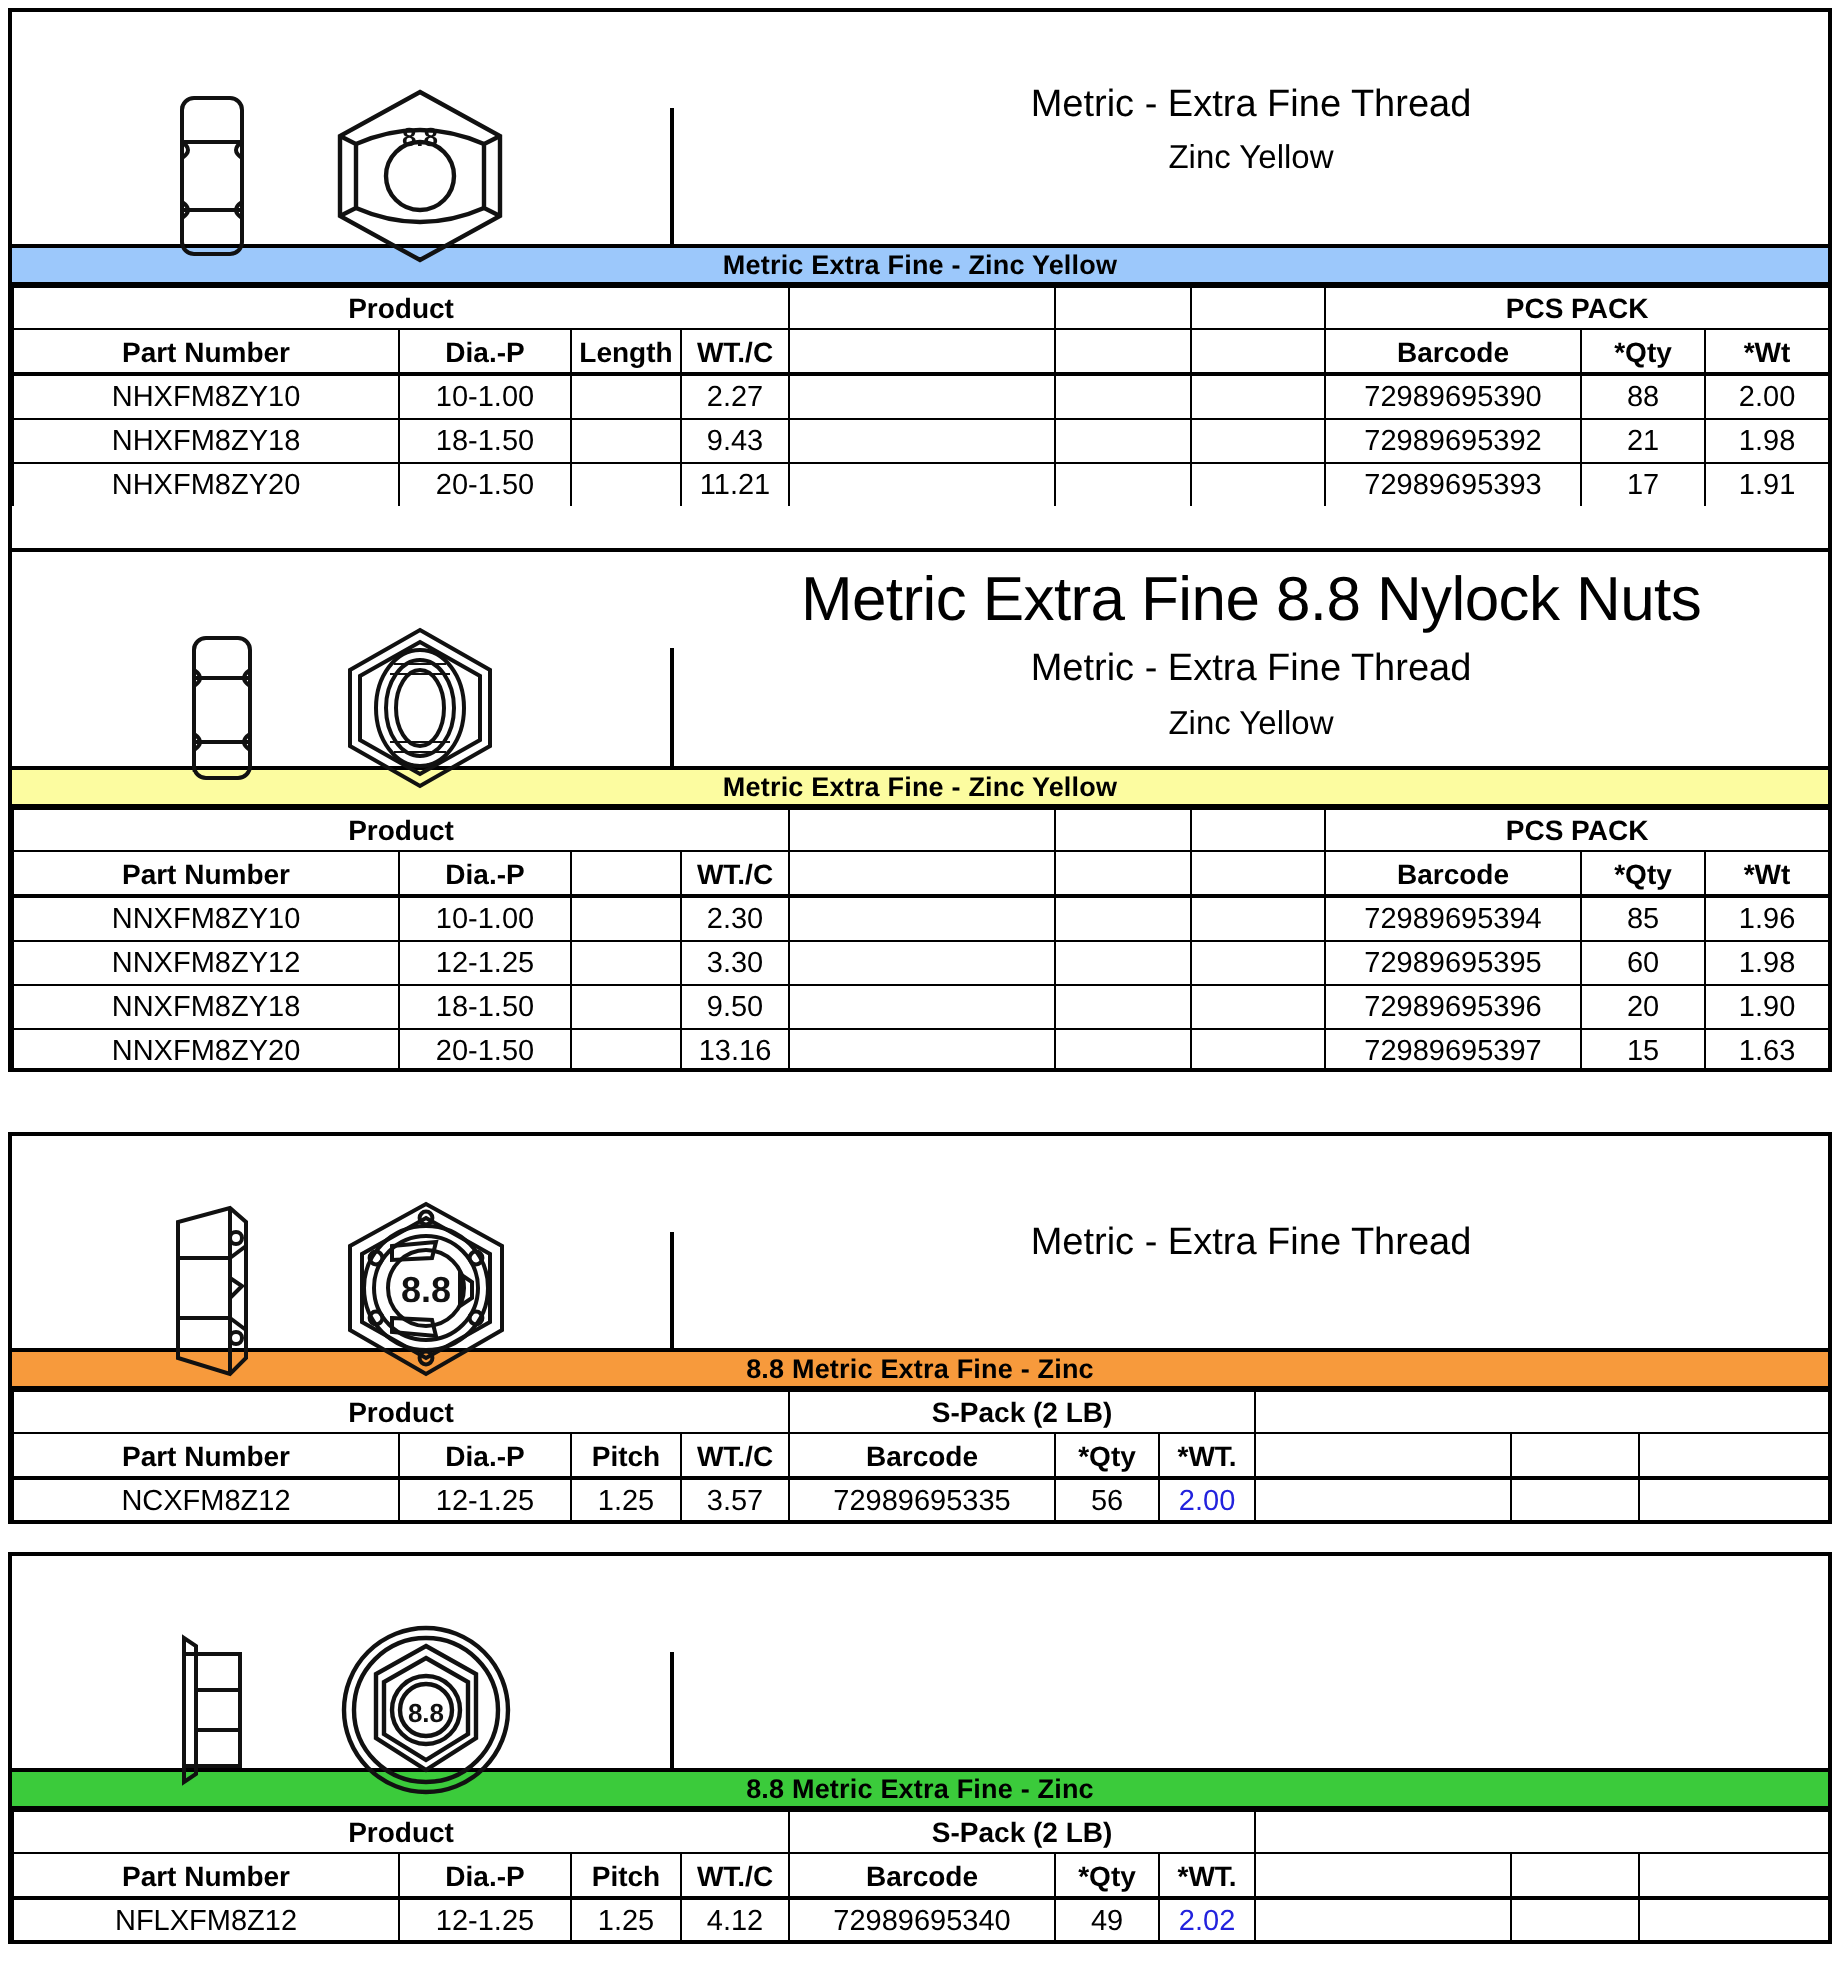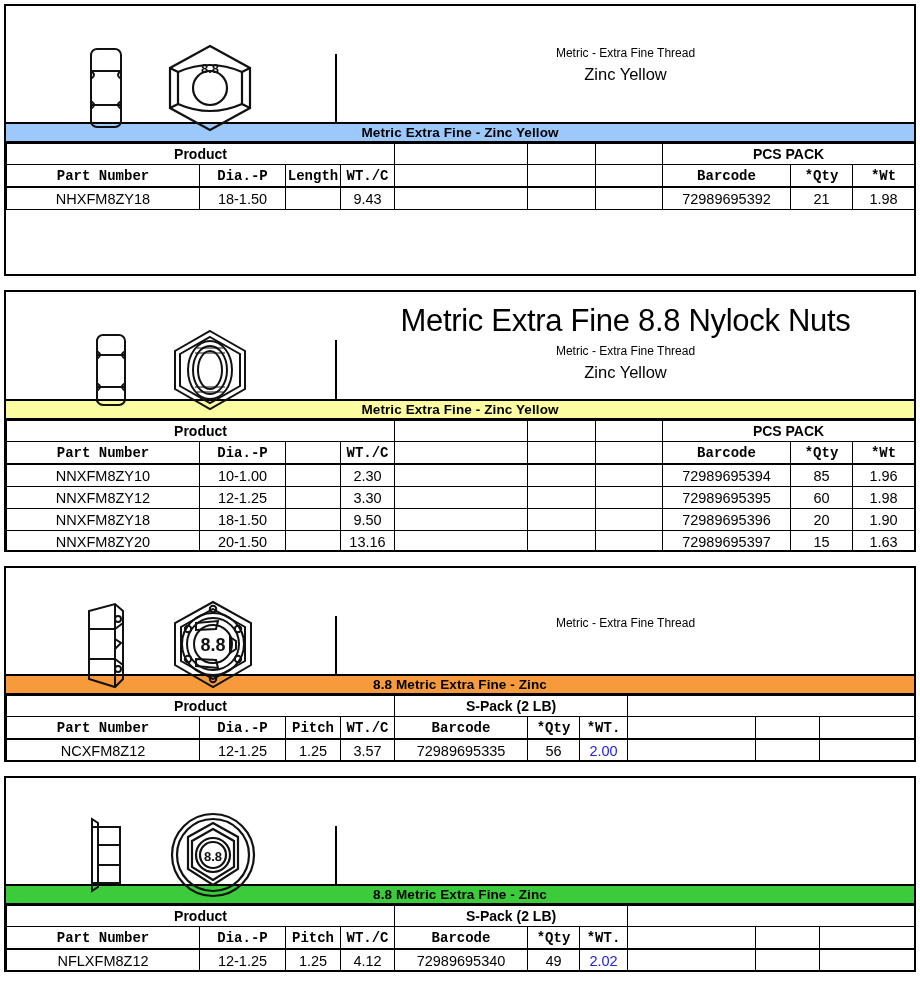--- a/index.html
+++ b/index.html
@@ -48,21 +48,21 @@
   }
   .title{
     font-size:31px;
     line-height:1.08;
     font-weight:400;
     text-align:center;
     letter-spacing:-0.3px;
     white-space:pre-line;
   }
   .sub{
-    font-size:12px;
+    font-size:19px;
     line-height:1.5;
     text-align:center;
     margin-top:5px;
   }
   .sub2{
     font-size:16.5px;
     line-height:1.5;
     text-align:center;
   }
 
@@ -96,21 +96,21 @@
   }
   table.grid tr.grouprow td{height:20px;}
   td.hdr{font-weight:bold;font-size:14px;}
   td.group{font-weight:bold;font-size:14px;}
   td.pn{text-align:left;padding-left:3px;font-size:14.5px;}
   td.val{font-size:14.5px;}
   td.blank{}
   .blue-val{color:#2222dd;}
 
   
-  table.grid tr.hdrrow td{border-bottom:2px solid #000;font-family:Liberation Mono, monospace;}
+  table.grid tr.hdrrow td{border-bottom:2px solid #000;}
   table.grid tr.lastrow td{border-bottom:none;}
 
   
   svg{display:block;}
 </style>
 </head>
 <body>
 
 <div class="page">
 
@@ -178,36 +178,60 @@
         <td class="hdr">Length</td>
         <td class="hdr">WT./C</td>
         <td class="blank"></td>
         <td class="blank"></td>
         <td class="blank"></td>
         <td class="hdr">Barcode</td>
         <td class="hdr">*Qty</td>
         <td class="hdr">*Wt</td>
       </tr>
       <tr>
+        <td class="pn">NHXFM8ZY10</td>
+        <td class="val">10-1.00</td>
+        <td class="val"></td>
+        <td class="val">2.27</td>
+        <td class="blank"></td>
+        <td class="blank"></td>
+        <td class="blank"></td>
+        <td class="val">72989695390</td>
+        <td class="val">88</td>
+        <td class="val">2.00</td>
+      </tr>
+      <tr>
         <td class="pn">NHXFM8ZY18</td>
         <td class="val">18-1.50</td>
         <td class="val"></td>
         <td class="val">9.43</td>
         <td class="blank"></td>
         <td class="blank"></td>
         <td class="blank"></td>
         <td class="val">72989695392</td>
         <td class="val">21</td>
         <td class="val">1.98</td>
       </tr>
+      <tr class="lastrow">
+        <td class="pn">NHXFM8ZY20</td>
+        <td class="val">20-1.50</td>
+        <td class="val"></td>
+        <td class="val">11.21</td>
+        <td class="blank"></td>
+        <td class="blank"></td>
+        <td class="blank"></td>
+        <td class="val">72989695393</td>
+        <td class="val">17</td>
+        <td class="val">1.91</td>
+      </tr>
     </tbody>
       </table>
   </div>
 
-  <div class="block" style="top:290px;height:262px;">
+  <div class="block" style="top:274px;height:262px;">
     <div class="head" style="height:107px;">
       <div class="imgcell">
         <span>
           <svg width="46" height="78" viewBox="0 0 46 78">
             <g fill="none" stroke="#111" stroke-width="2">
               <rect x="9" y="4" width="28" height="70" rx="6"></rect>
               <line x1="9" y1="24" x2="37" y2="24"></line>
               <line x1="9" y1="56" x2="37" y2="56"></line>
               <path d="M9 20 Q 15 24 9 28"></path>
                 <path d="M37 20 Q 31 24 37 28"></path>

